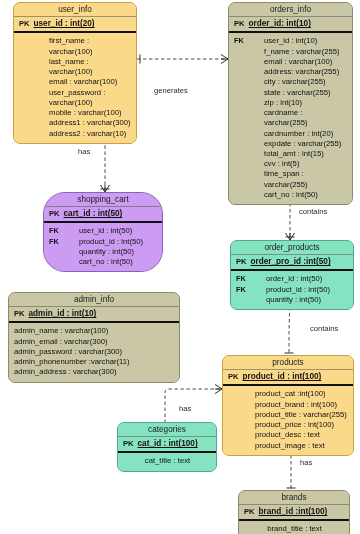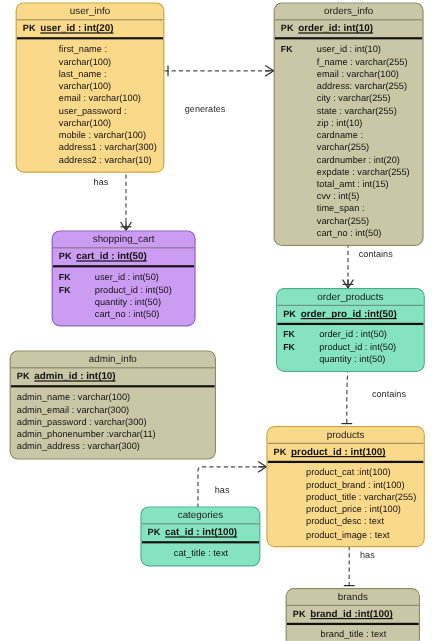--- a/index.html
+++ b/index.html
@@ -58,21 +58,21 @@
   .c-orange { background:#fbd98b; border-color:#caa33c; }
   .c-orange .title { background:#fbd98b; }
   .c-orange .pkrow { background:#fbd98b; }
   .c-orange .body  { background:#fbd98b; }
 
   .c-khaki { background:#c9c7a6; border-color:#8a8a66; }
   .c-khaki .title { background:#c9c7a6; }
   .c-khaki .pkrow { background:#c9c7a6; }
   .c-khaki .body  { background:#c9c7a6; }
 
-  .c-purple { background:#cb9cf2; border-color:#8c5fbd; }
+  .c-purple { background:#cb9cf2; border-color:#8c5fbd;border-radius:22px; }
   .c-purple .title { background:#cb9cf2; }
   .c-purple .pkrow { background:#cb9cf2; }
   .c-purple .body  { background:#cb9cf2; }
 
   .c-mint { background:#85e3c2; border-color:#4cab8c; }
   .c-mint .title { background:#85e3c2; }
   .c-mint .pkrow { background:#85e3c2; }
   .c-mint .body  { background:#85e3c2; }
 
   .rel-label {

